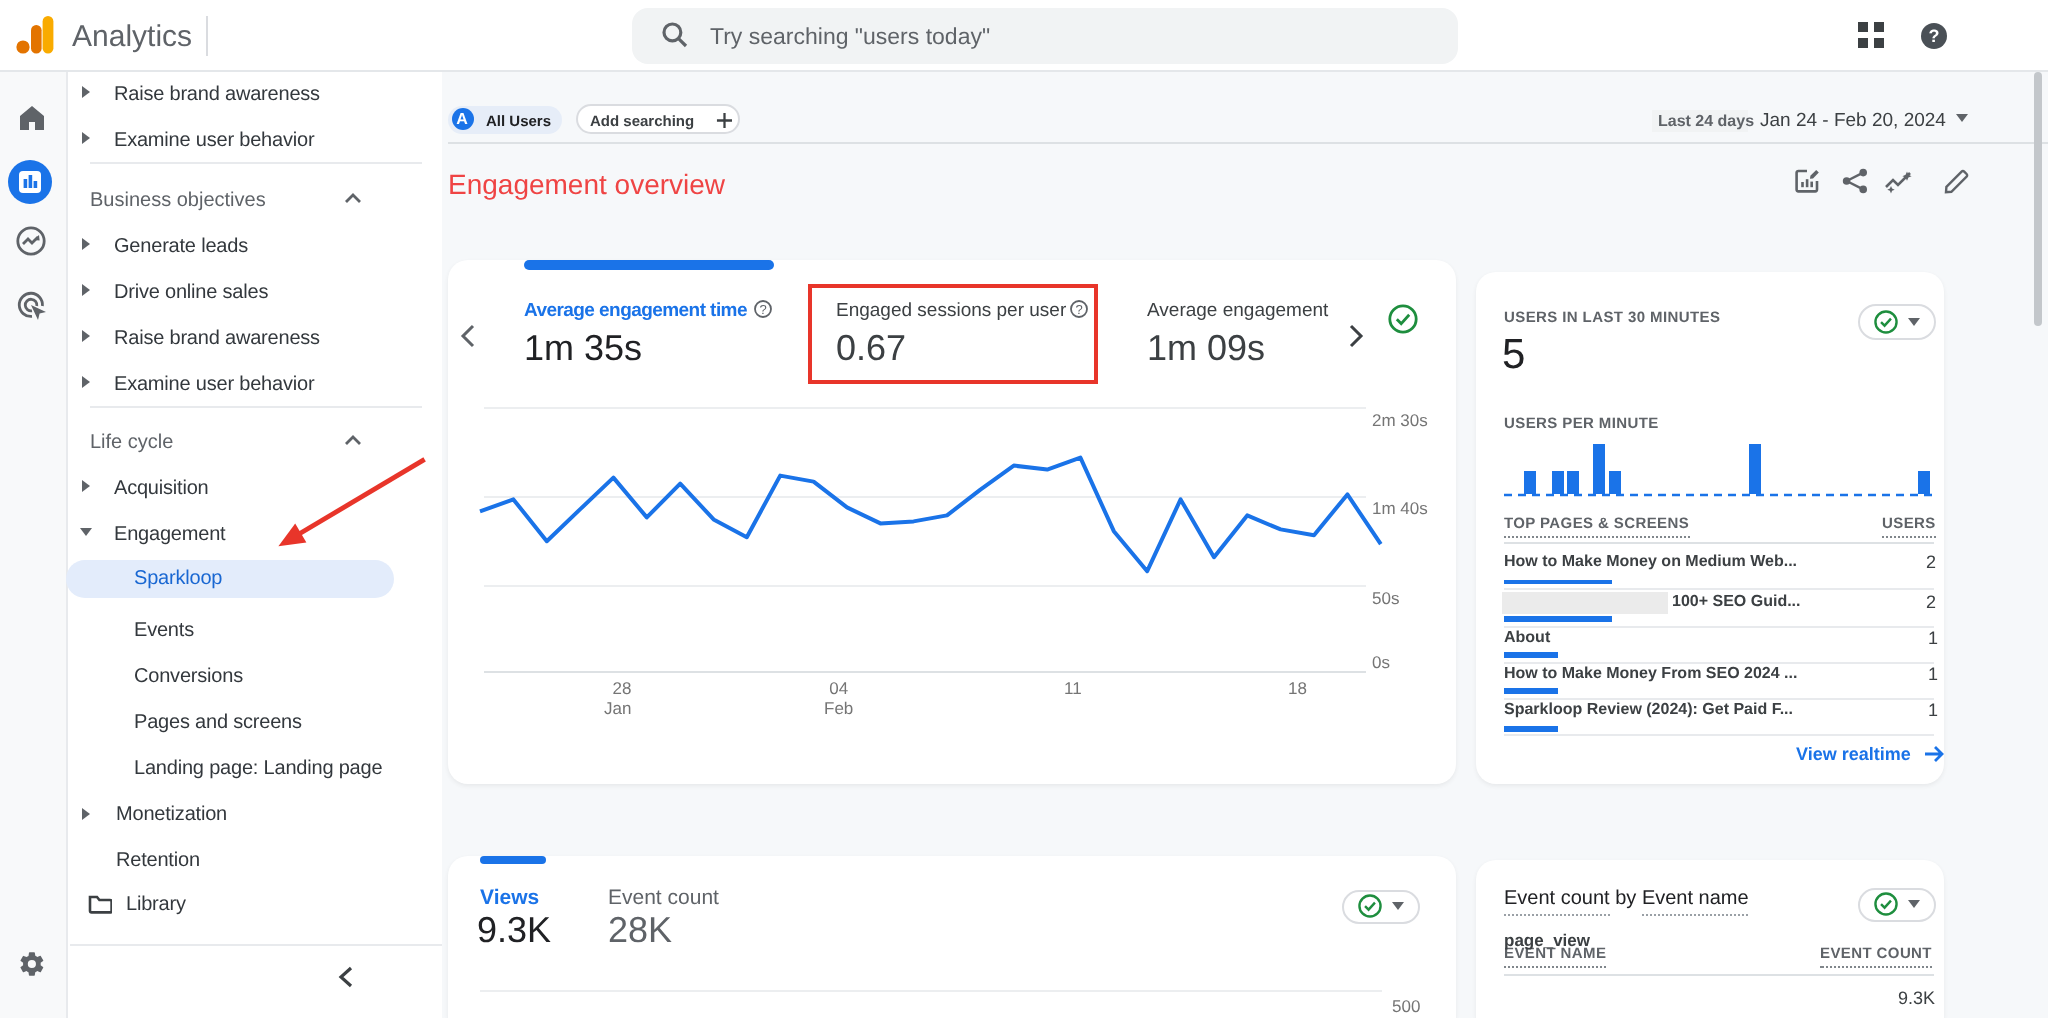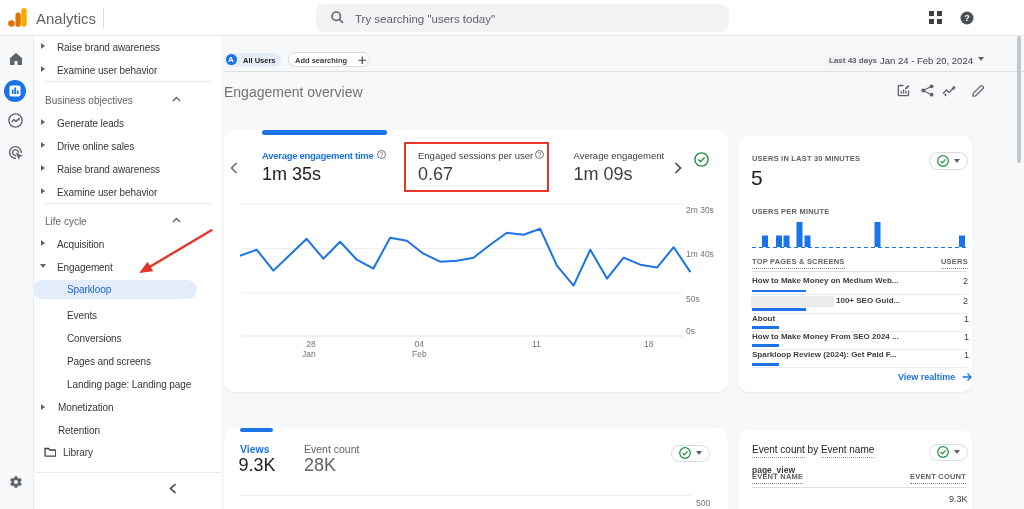--- a/index.html
+++ b/index.html
@@ -127,26 +127,26 @@
 
 <div class="abs" style="left:224px; top:52.5px; width:57px; height:14px; background:#e6edf8; border-radius:7px;"></div>
 <div class="abs" style="left:225.5px; top:54px; width:11px; height:11px; background:#1a73e8; border-radius:50%; color:#fff; font-size:8px; font-weight:bold; text-align:center; line-height:11px;">A</div>
 <div class="abs" style="left:243px; top:55.5px; font-size:7.5px; font-weight:bold; color:#202124;text-align:right;">All Users</div>
 <div class="abs" style="left:287.5px; top:52px; width:82px; height:15px; background:#fff; border:1px solid #dadce0; border-radius:8px;"></div>
 <div class="abs" style="left:295px; top:56px; font-size:7.5px; font-weight:bold; color:#3c4043;">Add searching</div>
 <svg class="abs" style="left:357.5px; top:55.5px;" width="8.5" height="8.5" viewBox="0 0 9 9">
     <path d="M4.5 0.5 V8.5 M0.5 4.5 H8.5" stroke="#3c4043" stroke-width="1.2"></path>
   </svg>
 <div class="abs" style="left:826px; top:54.5px; width:48px; height:11px; background:#f1f3f4;"></div>
-<div class="abs" style="left:829px; top:56px; font-size:8px; font-weight:bold; color:#5f6368;">Last 43 days</div>
+<div class="abs" style="left:829px; top:56px; font-size:8px; font-weight:bold; color:#5f6368;">Last 24 days</div>
 <div class="abs" style="left:880px; top:55px; font-size:9.5px; color:#3c4043;">Jan 24 - Feb 20, 2024</div>
 <div class="caret abs" style="left:978px; top:57px;"></div>
 <div class="abs" style="left:224px; top:70.5px; width:800px; height:1px; background:#dde1e4;"></div>
 
-<div class="abs" style="left:224px; top:84px; font-size:14px; color:#737373;">Engagement overview</div>
+<div class="abs" style="left:224px; top:84px; font-size:14px; color:#ef4444;">Engagement overview</div>
 
 <svg class="abs" style="left:897px; top:84px;" width="13" height="13" viewBox="0 0 13 13">
   <path d="M11.5 6.5 V10.8 A0.9 0.9 0 0 1 10.6 11.7 H2.2 A0.9 0.9 0 0 1 1.3 10.8 V2.4 A0.9 0.9 0 0 1 2.2 1.5 H6.5" fill="none" stroke="#5f6368" stroke-width="1.3"></path>
   <rect x="3.6" y="7" width="1.3" height="2.6" fill="#5f6368"></rect>
   <rect x="5.9" y="5.6" width="1.3" height="4" fill="#5f6368"></rect>
   <rect x="8.2" y="6.8" width="1.3" height="2.8" fill="#5f6368"></rect>
   <path d="M8.2 3.9 L11.1 1 L12.4 2.3 L9.5 5.2 L8 5.4 Z" fill="#5f6368"></path>
 </svg>
 
 <svg class="abs" style="left:921px; top:84px;" width="13" height="13" viewBox="0 0 13 13">

